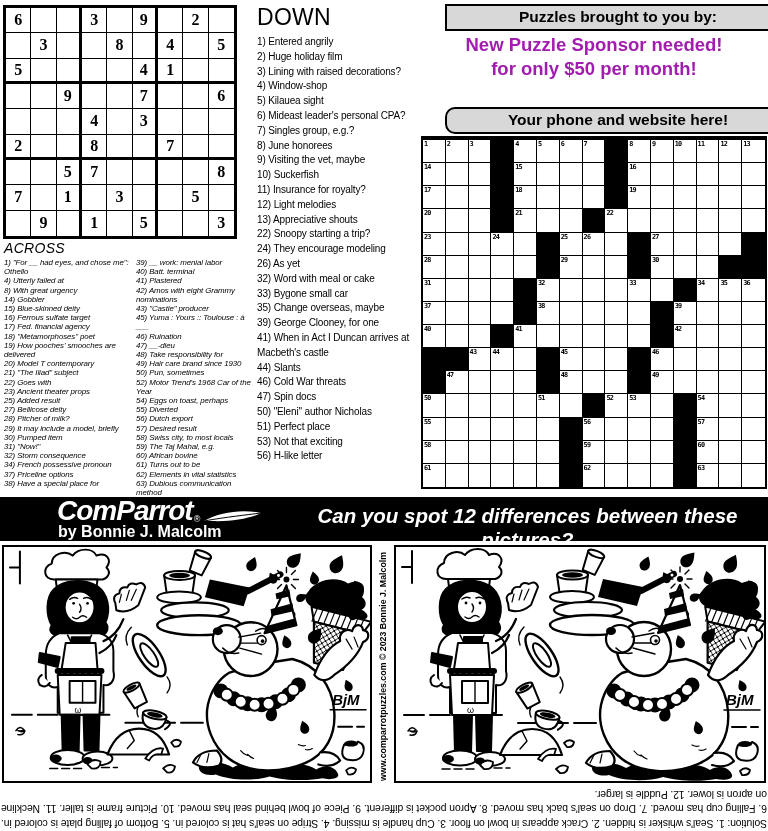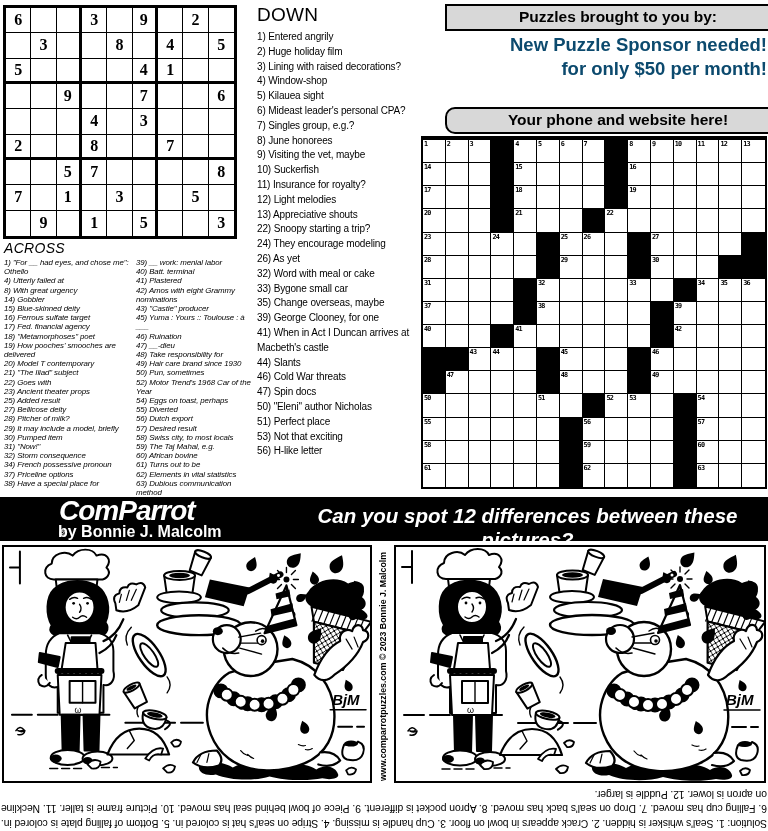--- a/index.html
+++ b/index.html
@@ -17,40 +17,40 @@
 
   
   .across{position:absolute;left:4px;top:240px;width:250px;font-style:italic;}
   .section-title{font-size:14px;letter-spacing:.3px;}
   .across-cols{display:flex;margin-top:2px;}
   .ac-col{font-size:7.9px;line-height:9.2px;letter-spacing:-0.1px;}
   .ac-col1{width:129px;padding-right:3px;}
   .ac-col2{width:118px;}
   .clue{margin:0;}
   .down{position:absolute;left:257px;top:4px;width:166px;}
-  .down .section-title{font-size:19px;}
+  .down .section-title{font-size:23px;}
   .down-clues{font-size:10px;line-height:14.8px;letter-spacing:-0.15px;margin-top:4px;}
 
   
   .banner{position:absolute;left:421px;width:346px;box-sizing:border-box;background:#d8d8d8;border:2px solid #000;
     text-align:center;font-weight:bold;font-size:15.5px;padding:2px 0 3px;margin-left:24px;}
   .banner1{top:4px;}
   .banner2{top:107px;border-radius:10px;}
   .sponsor-msg{position:absolute;left:421px;top:33px;width:346px;text-align:center;font-weight:bold;font-size:18.5px;line-height:24px;color:#ed1c24;}
   .crossword{position:absolute;left:421px;top:136px;width:346px;height:353px;box-sizing:border-box;
     border:2px solid #000;border-top-width:4px;display:grid;grid-template-columns:repeat(15,1fr);grid-template-rows:repeat(15,1fr);background:#fff;}
   .cw-cell{position:relative;border-right:1px solid #000;border-bottom:1px solid #000;background:#fff;}
   .cw-cell.blk{background:#000;}
   .cw-cell.lastc{border-right:none;}
   .cw-cell.lastr{border-bottom:none;}
   .cw-num{position:absolute;top:0;left:1px;font-family:"DejaVu Sans Mono",monospace;font-size:6.8px;font-weight:bold;letter-spacing:-0.8px;}
 
   
   .cp-banner{position:absolute;left:0;top:497px;width:768px;height:44px;background:#000;color:#fff;}
-  .cp-logo-line{position:absolute;left:57px;top:-2px;display:flex;align-items:baseline;flex-direction:column;}
+  .cp-logo-line{position:absolute;left:57px;top:-2px;display:flex;align-items:baseline;}
   .cp-logo{font-size:28px;font-weight:bold;font-style:italic;letter-spacing:-1px;}
   .cp-reg{font-size:9px;margin-left:1px;position:relative;top:2px;}
   .cp-feather{position:relative;top:6px;margin-left:2px;}
   .cp-byline{position:absolute;left:58px;top:26px;font-size:16px;font-weight:bold;}
   .cp-tagline{position:absolute;left:295px;right:8px;top:7px;text-align:center;font-size:20.5px;font-weight:bold;font-style:italic;}
 
   
   .panel{position:absolute;top:545px;height:238px;box-sizing:border-box;border:2px solid #000;background:#fff;overflow:hidden;}
   .panel-left{left:2px;width:370px;}
   .panel-right{left:394px;width:372px;}
@@ -233,21 +233,21 @@
       <div class="clue">46) Cold War threats</div>
       <div class="clue">47) Spin docs</div>
       <div class="clue">50) "Eleni" author Nicholas</div>
       <div class="clue">51) Perfect place</div>
       <div class="clue">53) Not that exciting</div>
       <div class="clue">56) H-like letter</div>
     </div>
 </div>
 
 <div class="banner banner1" style="background: rgb(216, 216, 216);">Puzzles brought to you by:</div>
-<div class="sponsor-msg" style="color: #0c4a6e; text-align: right;">
+<div class="sponsor-msg" style="color: #a21caf;">
   <div>New Puzzle Sponsor needed!</div>
   <div>for only $50 per month!</div>
 </div>
 <div class="banner banner2" style="background: rgb(216, 216, 216);">Your phone and website here!</div>
 
 <div class="crossword">
     <div class="cw-cell">
       <span class="cw-num">1</span>
     </div>
     <div class="cw-cell">

